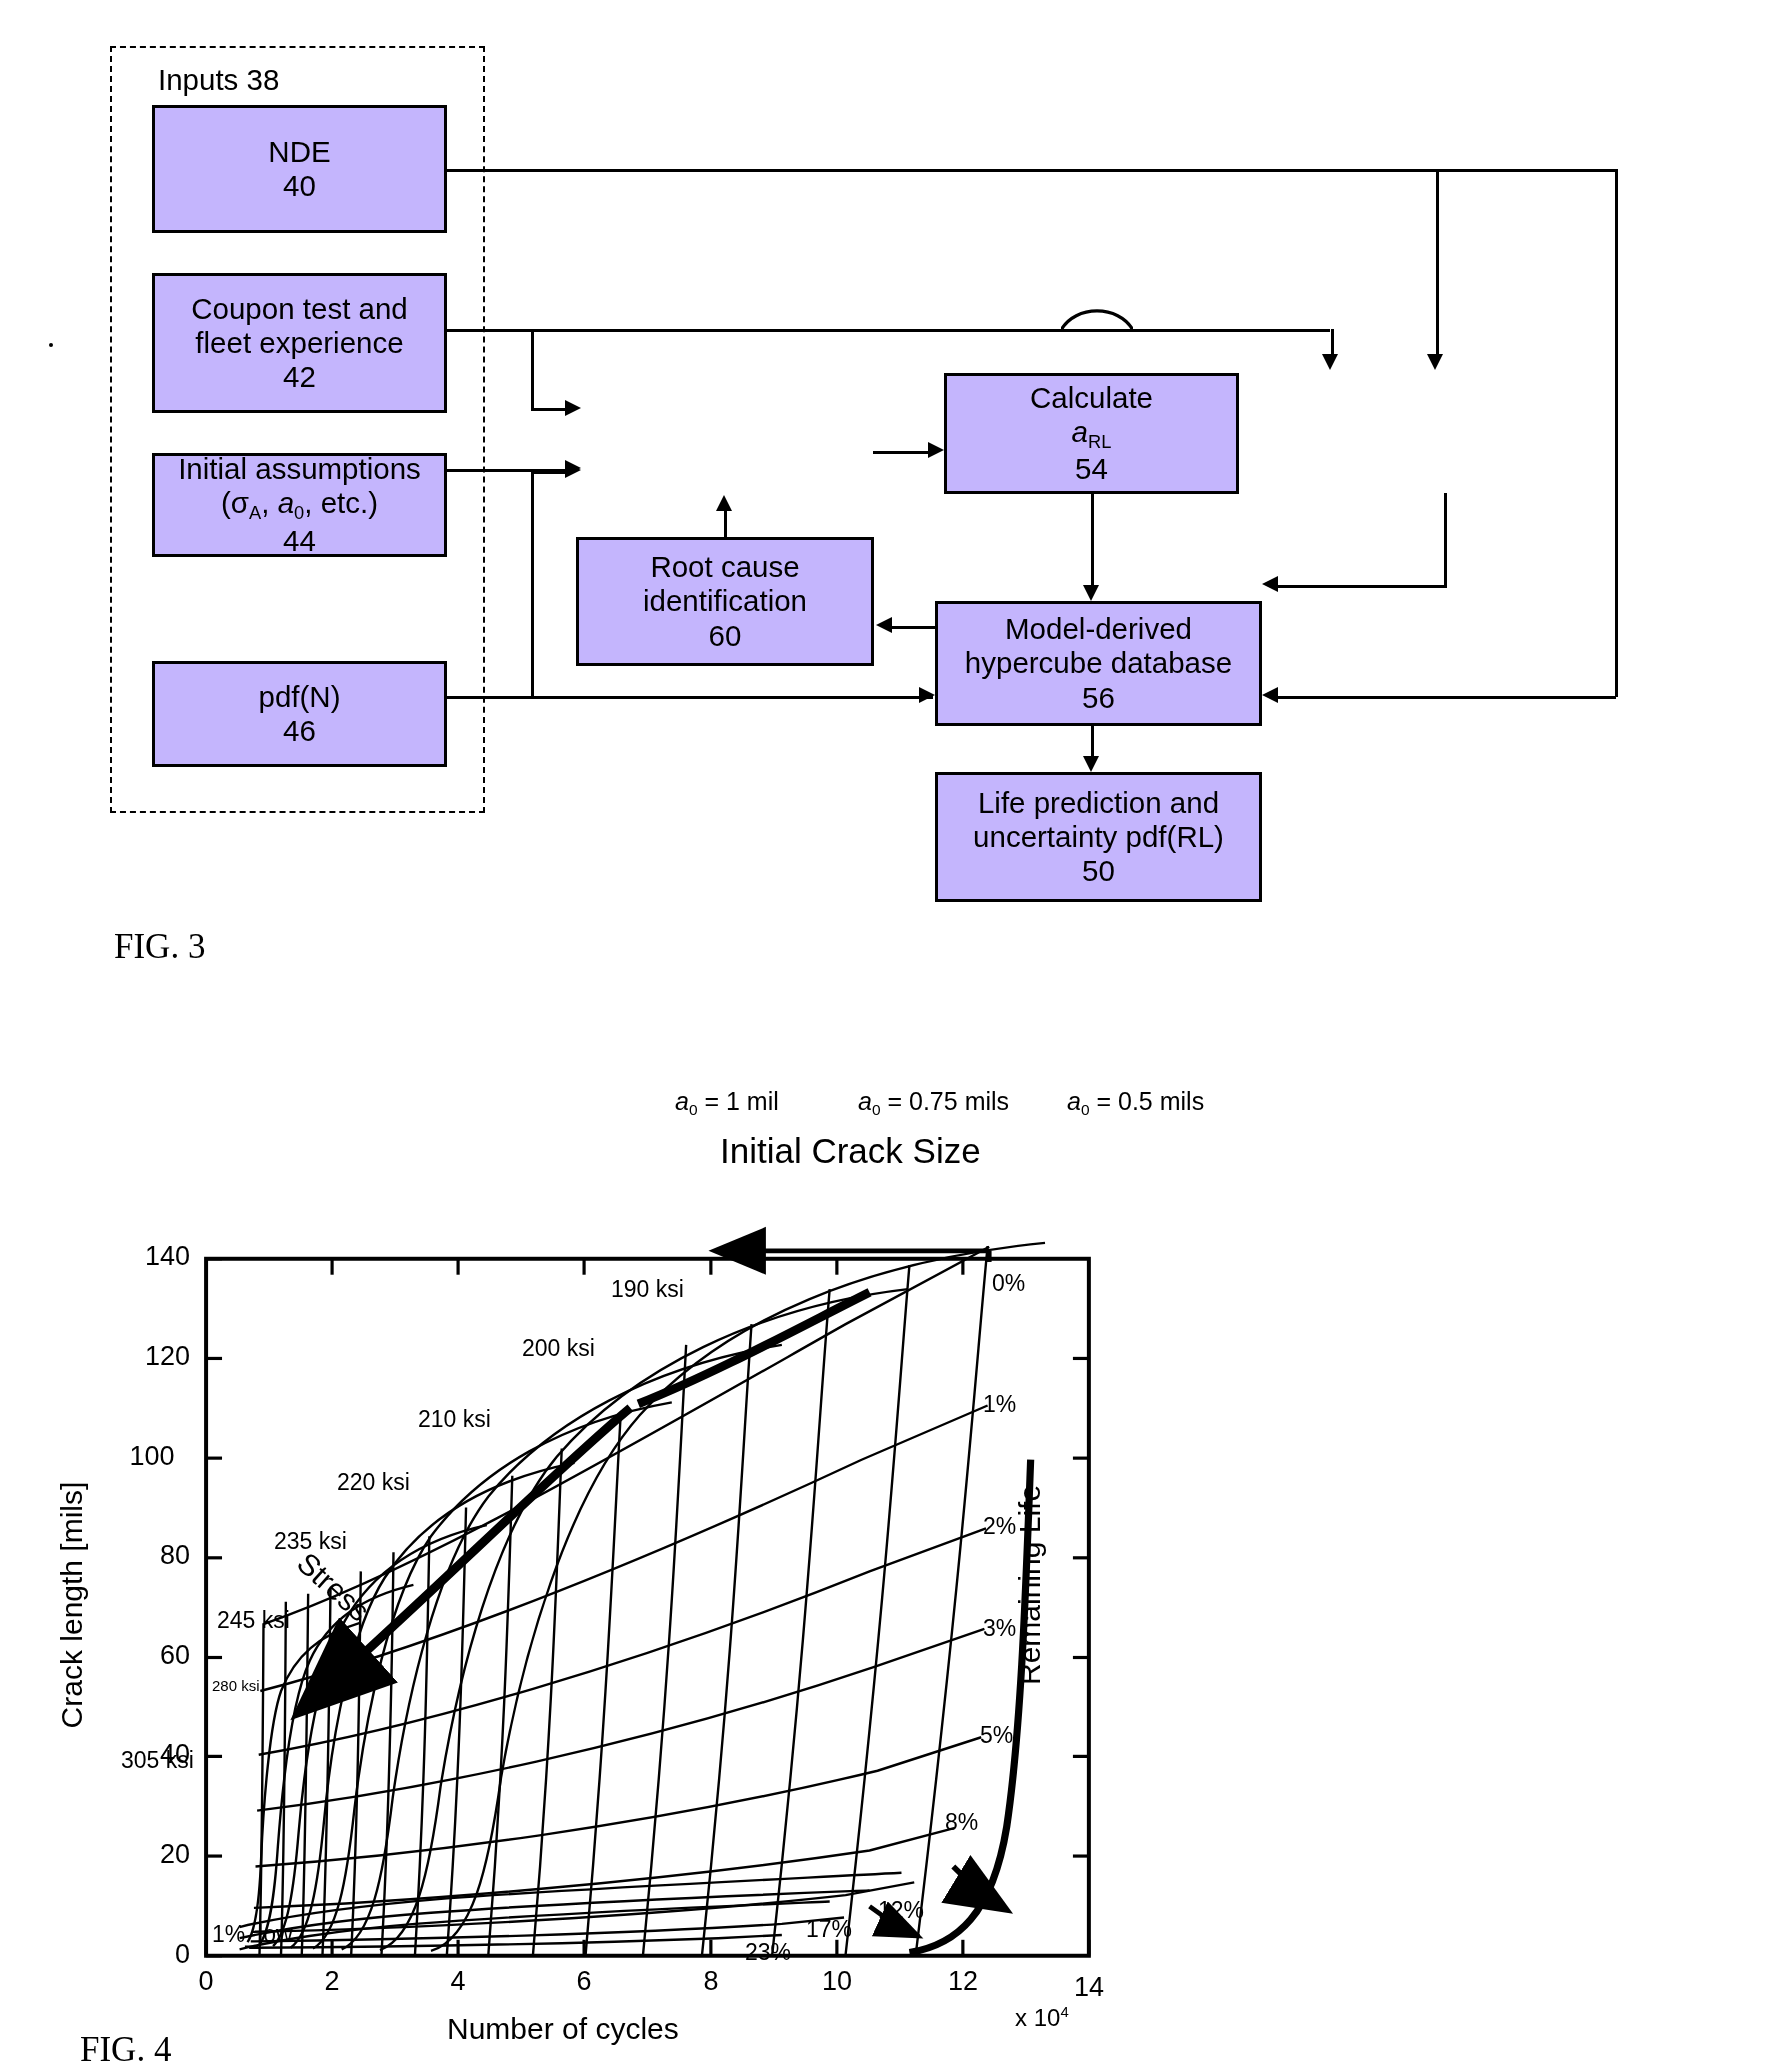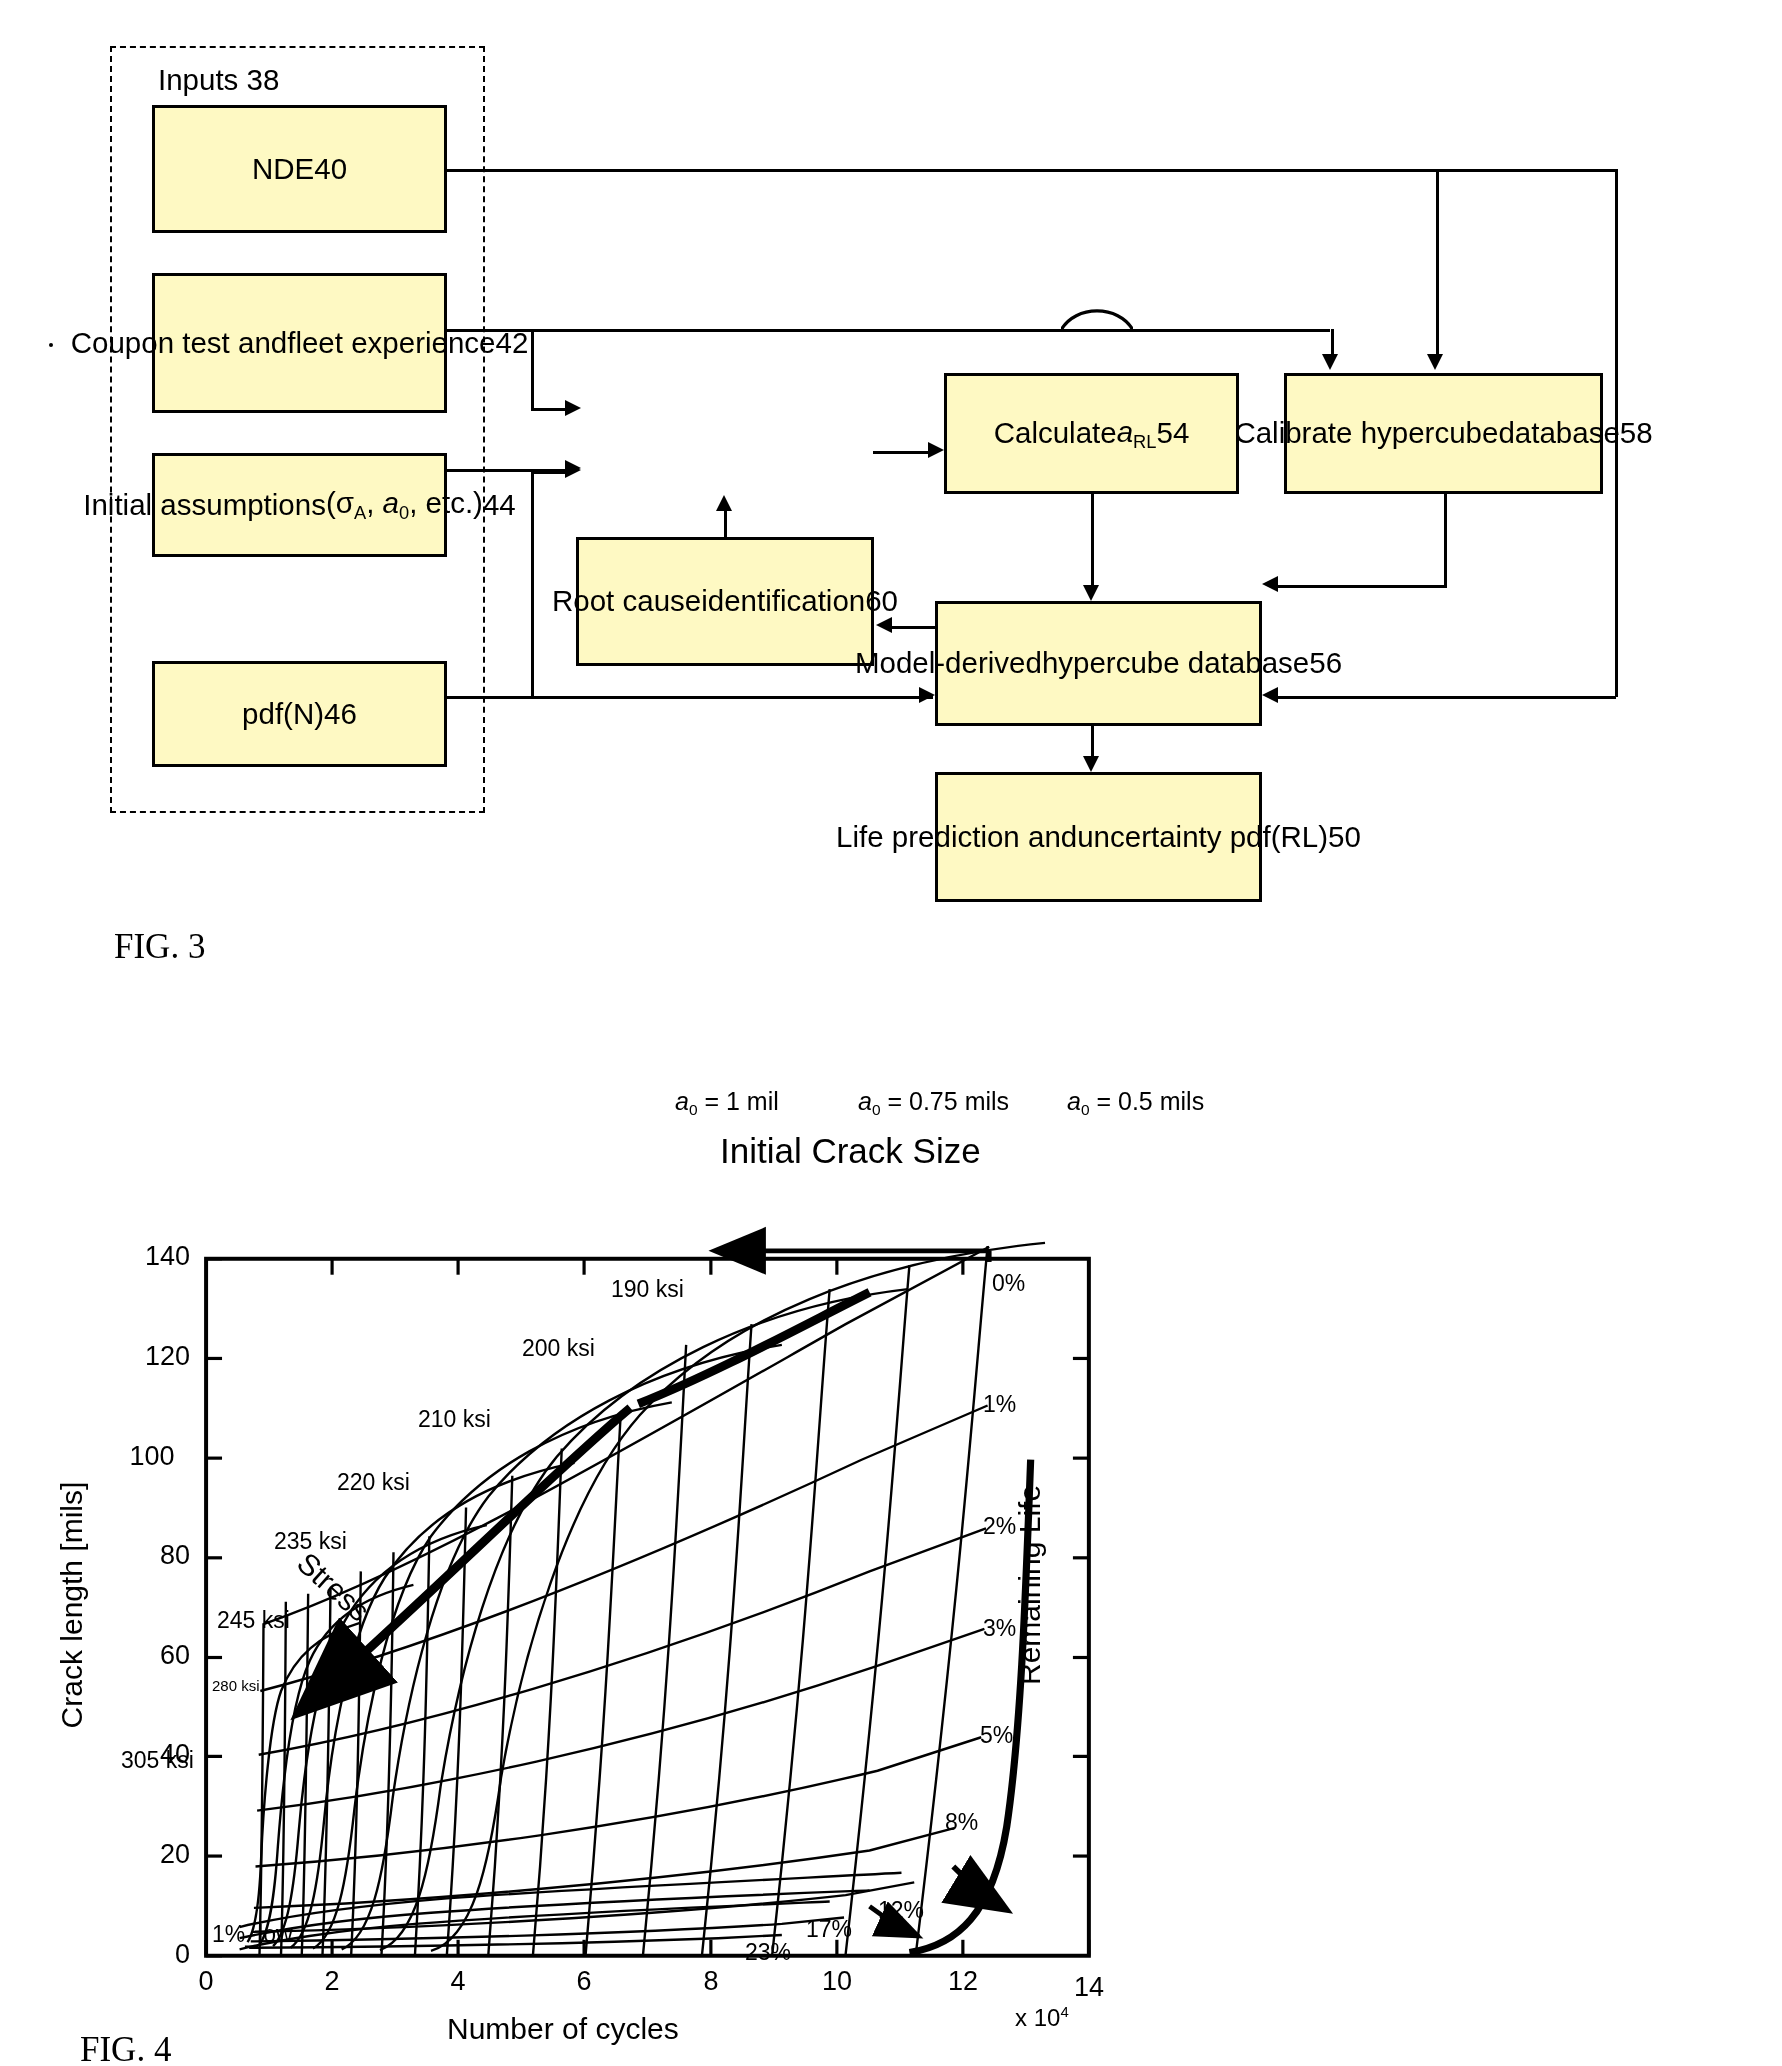--- a/index.html
+++ b/index.html
@@ -19,23 +19,23 @@
   }
   .group-title{
     position:absolute;
     font-size:29.5px;
     white-space:nowrap;
   }
   .fbox{
     position:absolute;
     border:3.2px solid #000;
     box-sizing:border-box;
-    background:#fef9c3;
+    background:#c4b5fd;
     display:flex;
-    flex-direction:row;
+    flex-direction:column;
     align-items:center;
     justify-content:center;
     text-align:center;
     font-size:29.5px;
     line-height:1.16;
     padding:3.2px 6.4px;
   }
   .fbox .ln{display:block;white-space:nowrap;}
   .sub{font-size:0.62em;vertical-align:-0.32em;}
   .ital{font-style:italic;}
@@ -97,25 +97,20 @@
     <span class="ln">identification</span>
     <span class="ln">60</span>
   </div>
 
   <div class="fbox" style="left:944px;top:373px;width:295px;height:121px;">
     <span class="ln">Calculate</span>
     <span class="ln"><span class="ital">a</span><span class="sub">RL</span></span>
     <span class="ln">54</span>
   </div>
 
-  <div class="fbox" style="left:1284px;top:373px;width:319px;height:121px;">
-    <span class="ln">Calibrate hypercube</span>
-    <span class="ln">database</span>
-    <span class="ln">58</span>
-  </div>
 
   <div class="fbox" style="left:935px;top:601px;width:327px;height:125px;">
     <span class="ln">Model-derived</span>
     <span class="ln">hypercube database</span>
     <span class="ln">56</span>
   </div>
 
   <div class="fbox" style="left:935px;top:772px;width:327px;height:130px;">
     <span class="ln">Life prediction and</span>
     <span class="ln">uncertainty pdf(RL)</span>

